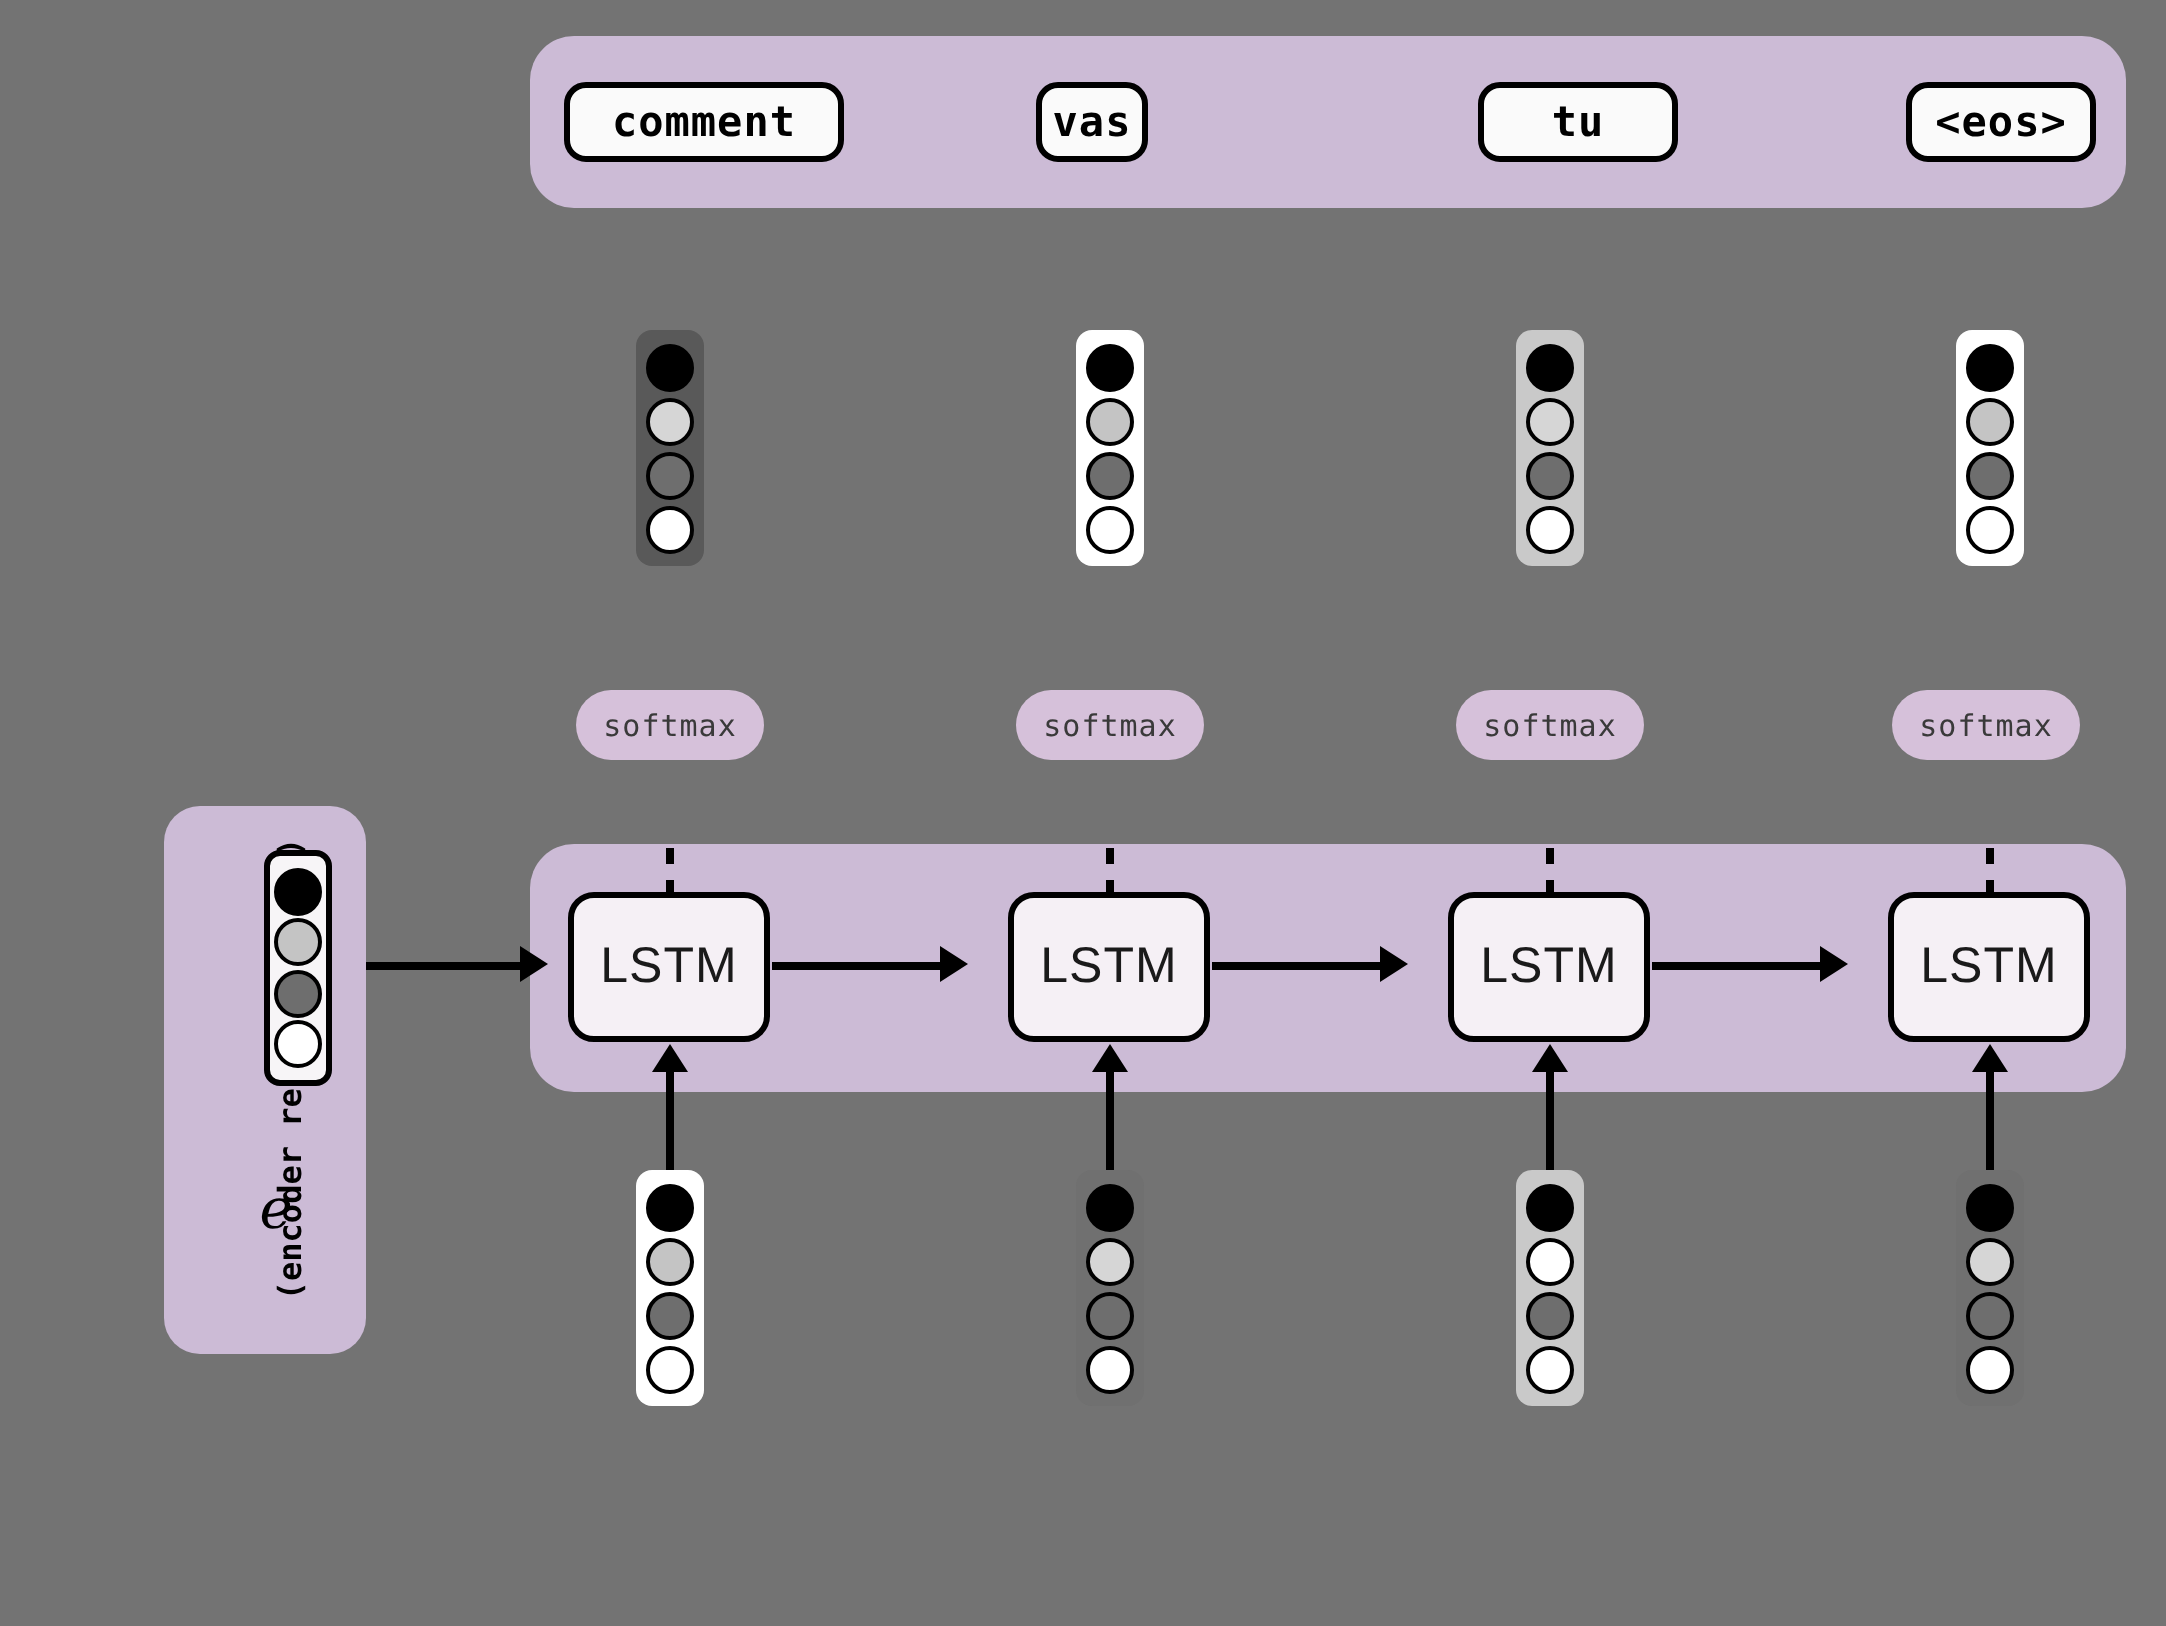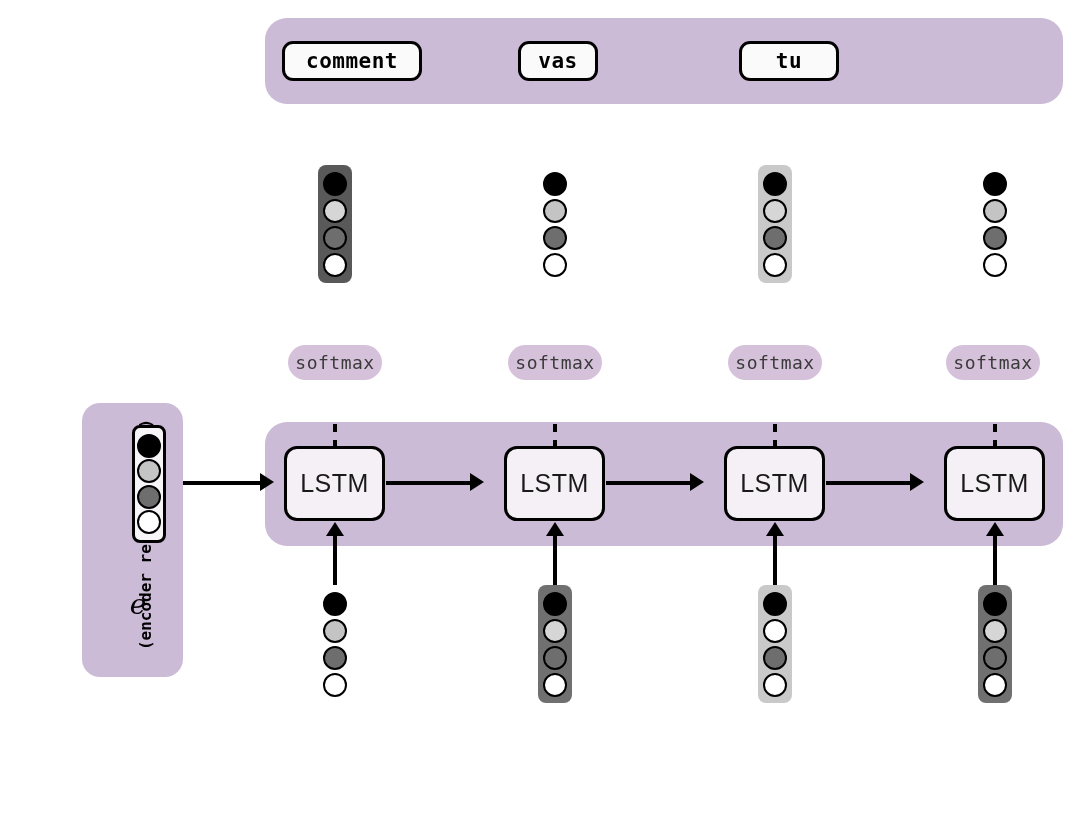--- a/index.html
+++ b/index.html
@@ -79,21 +79,21 @@
   .softmax {
     position: absolute;
     top: 345px;
     height: 35px;
     background: #D6C1DA;
     border-radius: 18px;
     display: flex;
     align-items: center;
     justify-content: center;
     font-family: "DejaVu Sans Mono", monospace;
-    font-size: 18px;
+    font-size: 15px;
     color: #3a3a3a;
     letter-spacing: 0.5px;
   }
 
   
   .lstm-cell {
     position: absolute;
     top: 446px;
     width: 101px;
     height: 75px;
@@ -163,27 +163,28 @@
     text-align: center;
     font-family: "DejaVu Serif", serif;
     font-style: italic;
     font-size: 28px;
     color: #000000;
   }
 </style>
 </head>
 <body>
 
-<div id="canvas" style="background: #ffffff;">
+<div id="canvas" style="background: #737373;">
 
   <div class="band" id="output-band" style="background: rgb(204, 187, 214);"></div>
 
   <div class="token-box" style="left:282px; width:140px;">comment</div>
-  <div class="token-box" style="left:518px; width:80px;">vas</div>
+  <div class="token-box" style="left:518px; width:56px;">vas</div>
   <div class="token-box" style="left:739px; width:100px;">tu</div>
+  <div class="token-box" style="left:953px; width:95px;">&lt;eos&gt;</div>
 
   <div class="vector" id="outvec-0" style="left: 318px; top: 165px; height: 118px; background: rgb(89, 89, 89);">
     <div class="cell" style="background: rgb(0, 0, 0);"></div>
     <div class="cell" style="background: rgb(214, 214, 214);"></div>
     <div class="cell" style="background: rgb(110, 110, 110);"></div>
     <div class="cell" style="background: rgb(255, 255, 255);"></div>
   </div>
   <div class="vector" id="outvec-1" style="left: 538px; top: 165px; height: 118px; background: rgb(255, 255, 255);">
     <div class="cell" style="background: rgb(0, 0, 0);"></div>
     <div class="cell" style="background: rgb(196, 196, 196);"></div>

